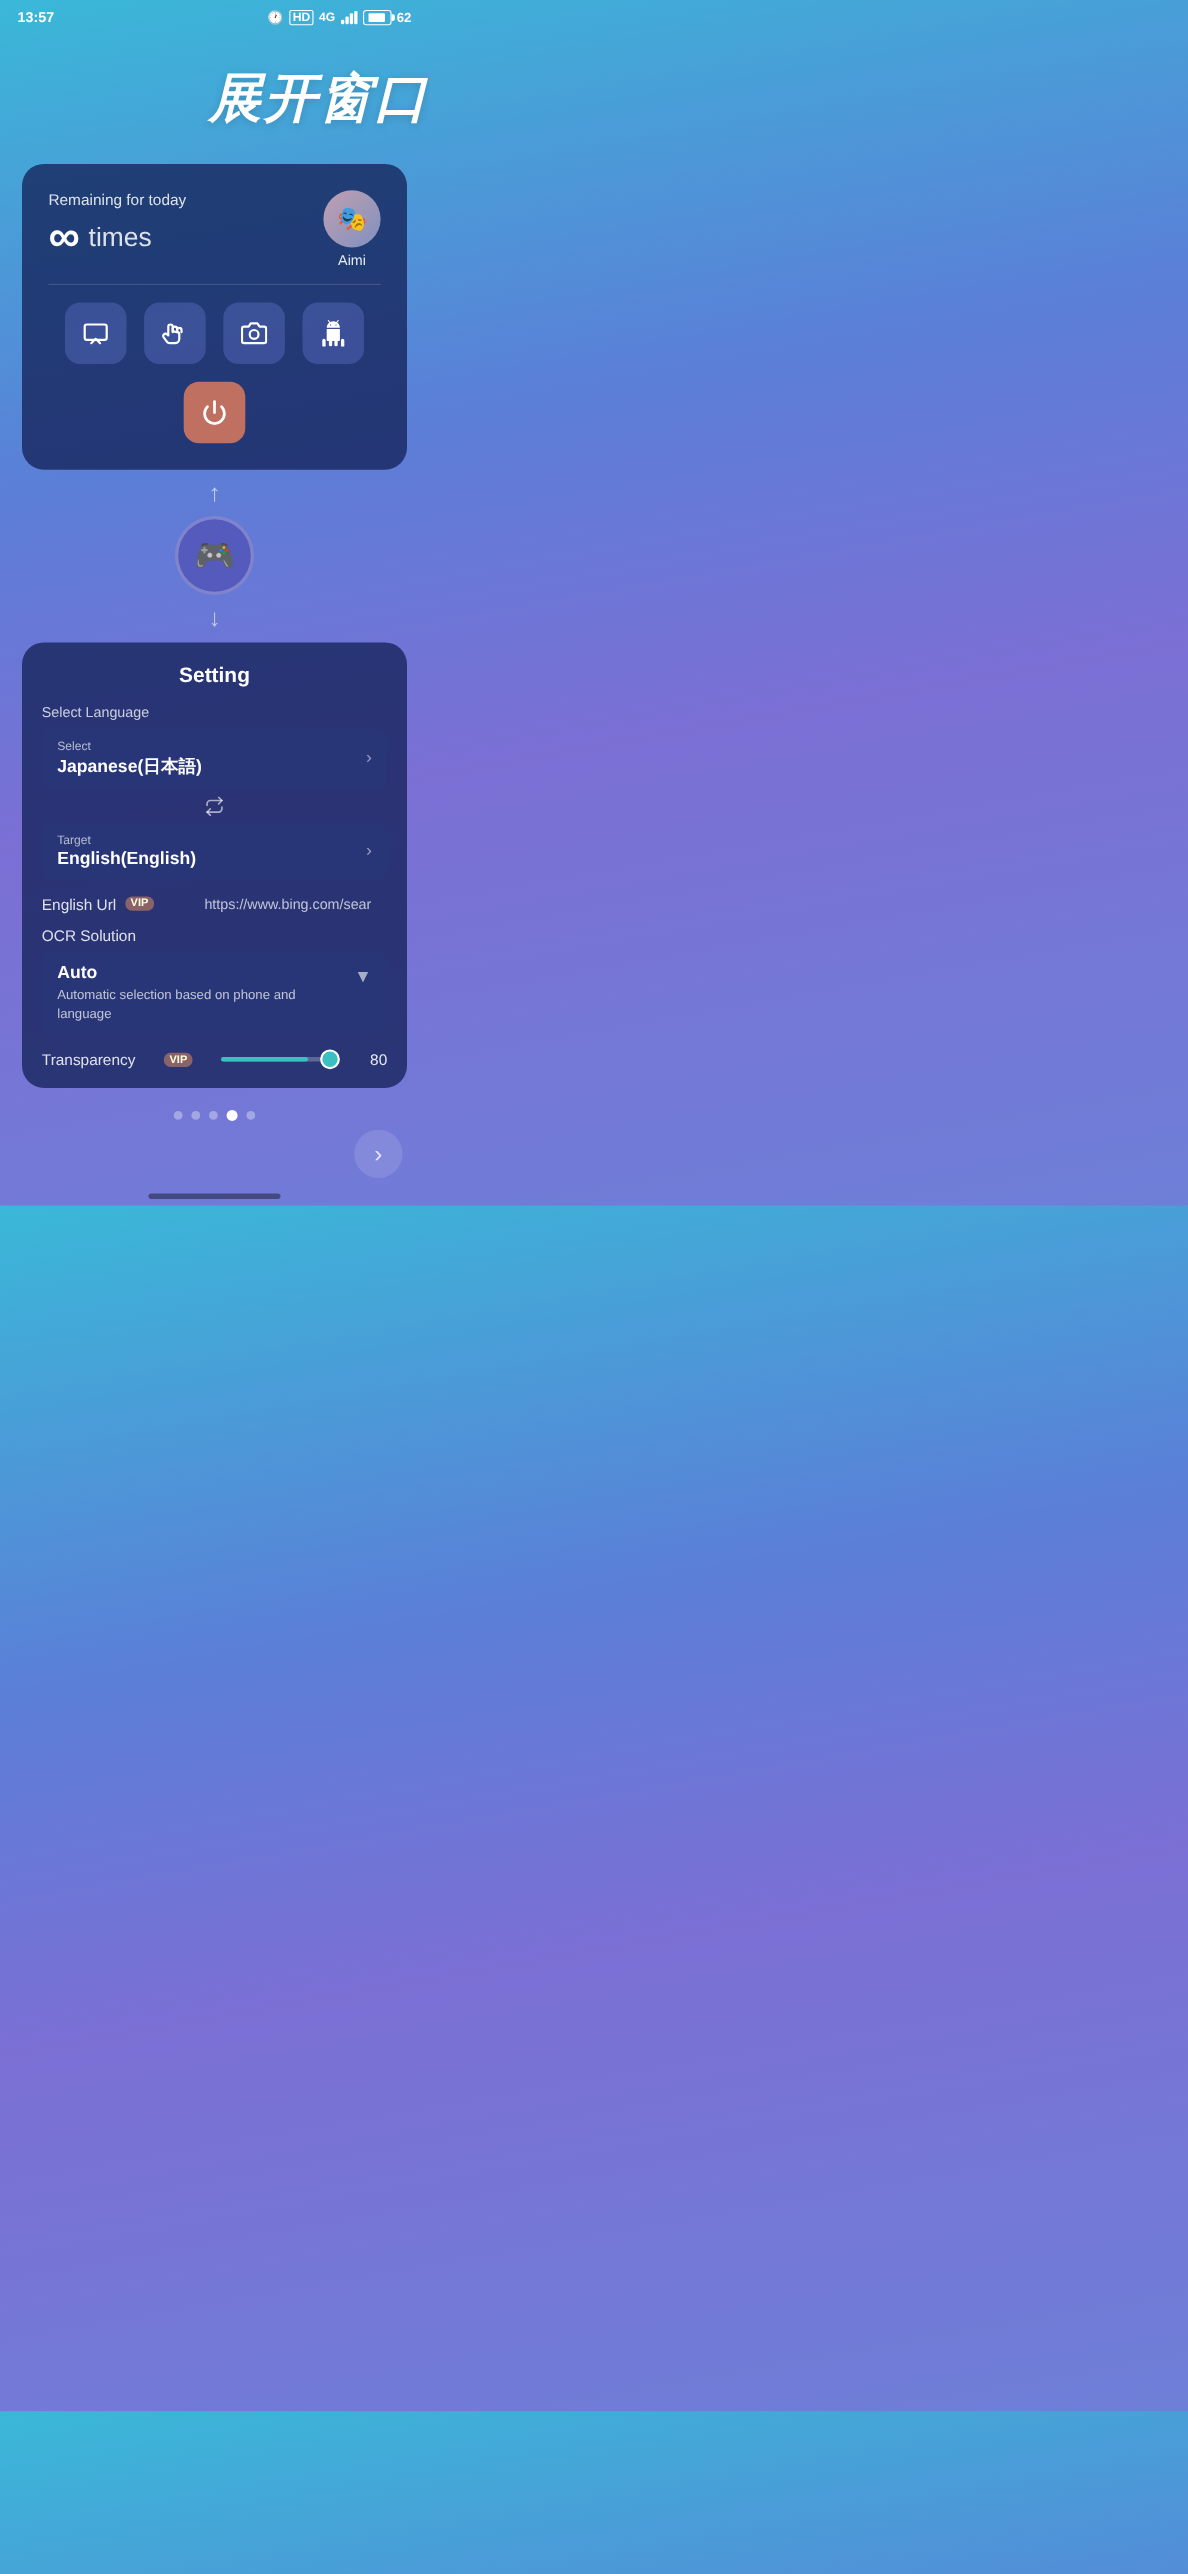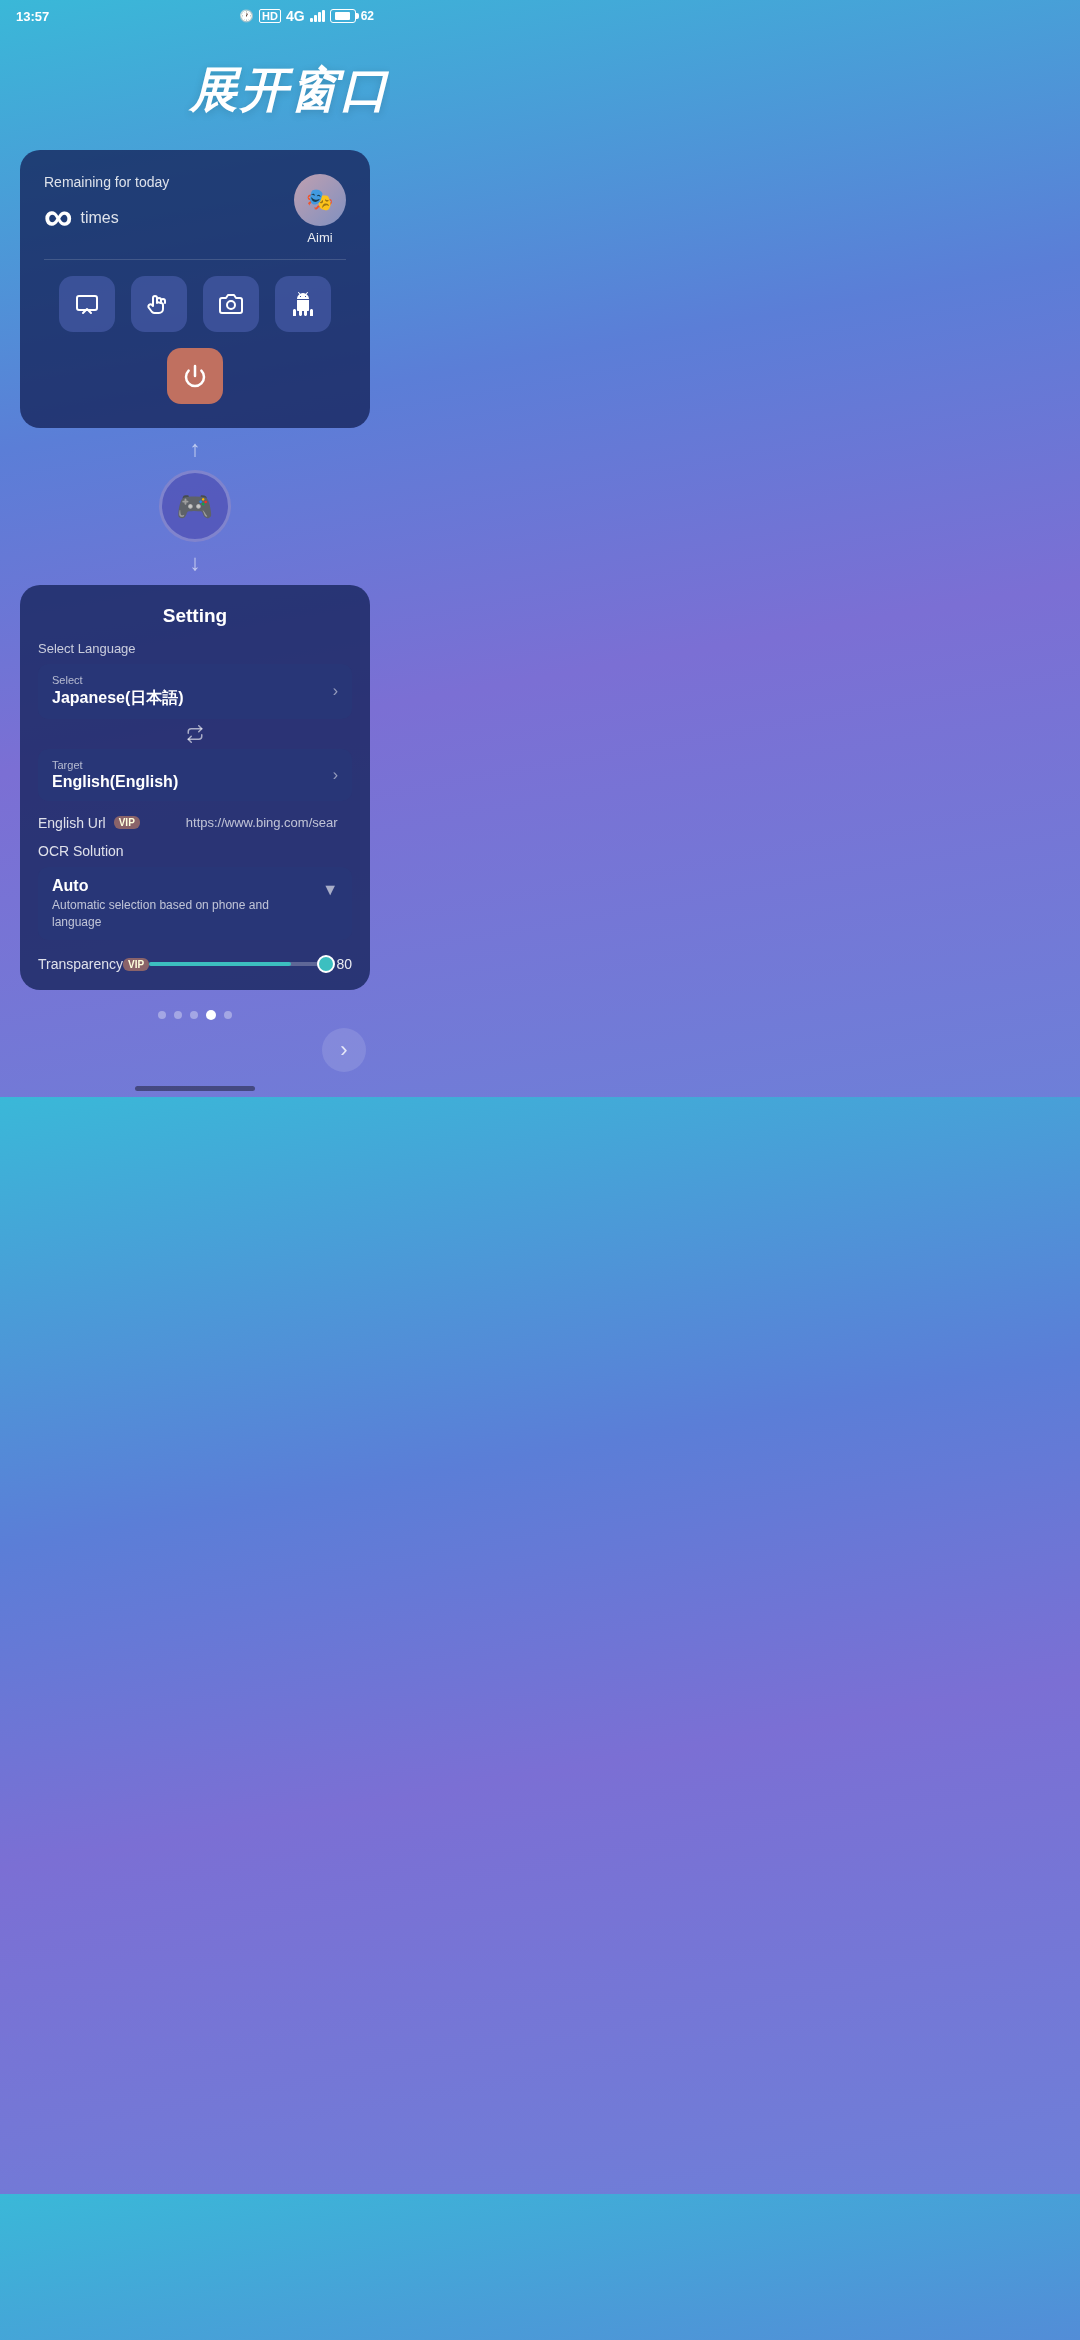--- a/index.html
+++ b/index.html
@@ -105,21 +105,21 @@
       align-items: center;
       gap: 8px;
     }
     .infinity-symbol {
       font-size: 40px;
       font-weight: 900;
       line-height: 1;
       color: #fff;
     }
     .times-label {
-      font-size: 16px;
+      font-size: 24px;
       color: rgba(255,255,255,0.85);
       margin-top: 4px;
     }
     .avatar-wrap {
       display: flex;
       flex-direction: column;
       align-items: center;
       gap: 4px;
     }
     .avatar {
@@ -321,21 +321,21 @@
     }
     .chevron-down {
       font-size: 16px;
       color: rgba(255,255,255,0.6);
       margin-top: 4px;
     }
 
     .transparency-row {
       display: flex;
       align-items: center;
-      gap: 0;
+      gap: 26px;
       margin-top: 16px;
     }
     .transparency-label {
       font-size: 14px;
       color: rgba(255,255,255,0.85);
       white-space: nowrap;
     }
     .slider-track {
       flex: 1;
       height: 4px;
@@ -415,21 +415,21 @@
     }
   </style>
 </head>
 <body>
 
 <div class="status-bar">
   <span>13:57</span>
   <div class="status-right">
     <span>🕐</span>
     <span style="font-size:11px;border:1px solid #fff;padding:0 2px;border-radius:2px;">HD</span>
-    <span style="font-size:14px;font-weight:700;">4G</span>
+    <span style="font-size:11px;font-weight:700;">4G</span>
     <div class="signal-bars">
       <div class="signal-bar" style="height:4px;"></div>
       <div class="signal-bar" style="height:7px;"></div>
       <div class="signal-bar" style="height:10px;"></div>
       <div class="signal-bar" style="height:12px;"></div>
     </div>
     <div class="battery-icon">
       <div class="battery-fill"></div>
     </div>
     <span style="font-size:12px;">62</span>

